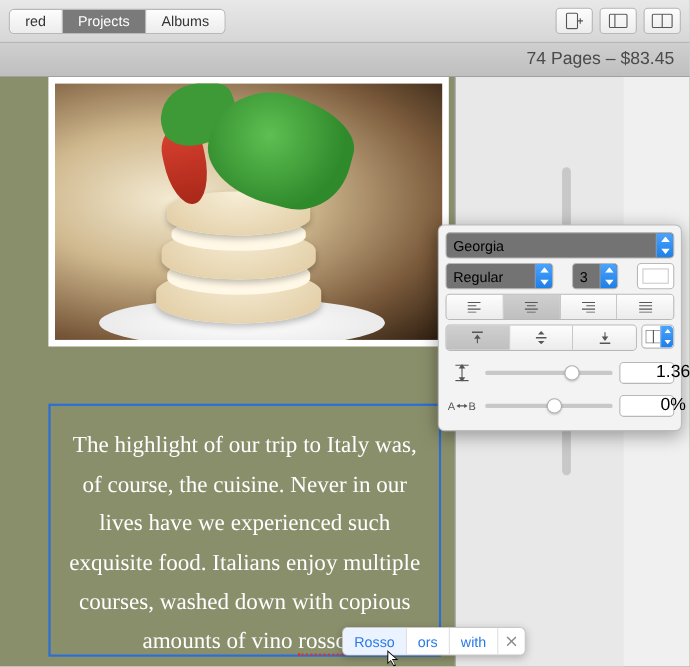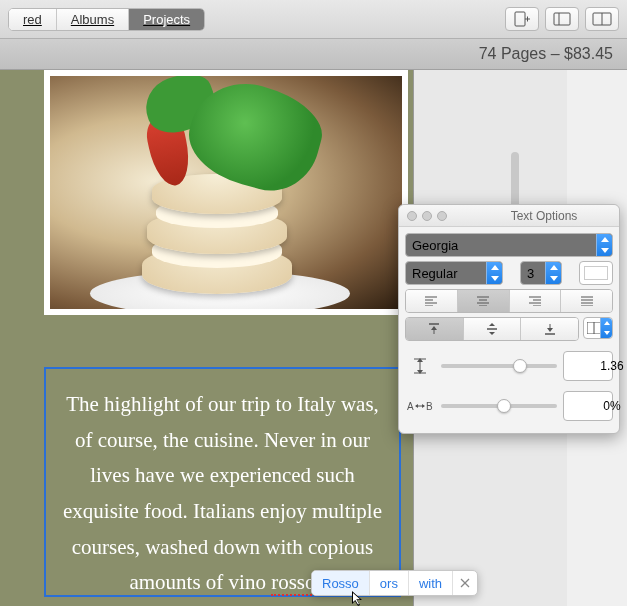--- a/index.html
+++ b/index.html
@@ -22,21 +22,20 @@
     padding: 0 8px;
     position: relative;
   }
   .seg-group {
     display: flex;
     border-radius: 5px;
     overflow: hidden;
     border: 1px solid #b8b8b8;
     background: #fff;
     margin-right: 8px;
-    text-decoration: underline;
   }
   .seg-btn {
     padding: 3px 14px;
     font-size: 13px;
     background: linear-gradient(#fdfdfd,#ececec);
     border: none;
     border-right: 1px solid #c8c8c8;
     color: #333;
     cursor: default;
   }
@@ -232,21 +231,21 @@
   .gbtn:last-child{border-right:none;}
   .gbtn.active{background:linear-gradient(#cfcfcf,#bfbfbf);}
   .group-row{display:flex;gap:4px;margin-bottom:4px;}
   .group3{display:flex;border:1px solid #b8b8b8;border-radius:4px;overflow:hidden;flex:1;}
   .col-well{width:30px;height:22px;border:1px solid #b8b8b8;border-radius:4px;background:#fff;display:flex;}
   .col-well .stepper{width:12px;position:relative;margin-left:auto;}
   .slider-row{display:flex;align-items:center;gap:6px;margin-top:10px;}
   .slider-label{width:30px;display:flex;justify-content:center;}
   .slider-track{flex:1;height:4px;background:#c8c8c8;border-radius:2px;position:relative;}
   .slider-knob{position:absolute;top:-5px;width:14px;height:14px;border-radius:50%;background:#fff;border:1px solid #b0b0b0;box-shadow:0 1px 2px rgba(0,0,0,.2);}
-  .val-box{width:44px;height:30px;border:1px solid #b8b8b8;border-radius:4px;background:#fff;font-size:12px;display:flex;align-items:center;justify-content:center;padding-left:48px;}
+  .val-box{width:44px;height:20px;border:1px solid #b8b8b8;border-radius:4px;background:#fff;font-size:16px;display:flex;align-items:center;justify-content:center;padding-left:48px;}
   
   .ac-popup {
     position:absolute;
     left:311px; top:570px;
     background:#fff;
     border:1px solid #c8c8c8;
     border-radius:5px;
     box-shadow:0 2px 8px rgba(0,0,0,.25);
     display:flex;
     overflow:hidden;
@@ -267,22 +266,22 @@
     width:14px;height:16px;
   }
   svg { display:block; }
 </style>
 </head>
 <body>
 
 <div class="toolbar">
   <div class="seg-group">
     <button class="seg-btn">red</button>
+    <button class="seg-btn active">Projects</button>
     <button class="seg-btn">Albums</button>
-    <button class="seg-btn active">Projects</button>
   </div>
   <div class="toolbar-spacer"></div>
   <div class="icon-btn">
     <svg width="18" height="16">
         <rect x="2" y="1" width="10" height="14" fill="none" stroke="#555" rx="1"></rect>
         <line x1="12" y1="8" x2="17" y2="8" stroke="#555"></line>
         <line x1="14.5" y1="5.5" x2="14.5" y2="10.5" stroke="#555"></line>
       </svg>
   </div>
   <div class="icon-btn">
@@ -322,28 +321,20 @@
     </div>
     <div class="text-frame">
       <span>The highlight of our trip to Italy was, of course, the cuisine. Never in our lives have we experienced such exquisite food. Italians enjoy multiple courses, washed down with copious amounts of vino </span><span class="underline-red">rosso</span>
       
     </div>
   </div>
   <div class="scrollbar"></div>
 </div>
 
 <div class="panel">
-  <div class="panel-title">
-    <div class="traffic">
-      <div class="dot"></div>
-      <div class="dot"></div>
-      <div class="dot"></div>
-    </div>
-    <span style="flex:1;text-align:center">Text Options</span>
-  </div>
   <div class="panel-body">
     <div class="field">
       <span>Georgia</span>
       <div class="stepper">
         <div class="tri">
             <svg width="8" height="5">
               <polygon points="4,0 8,5 0,5" fill="#fff"></polygon>
             </svg>
           </div>
         <div class="tri">

